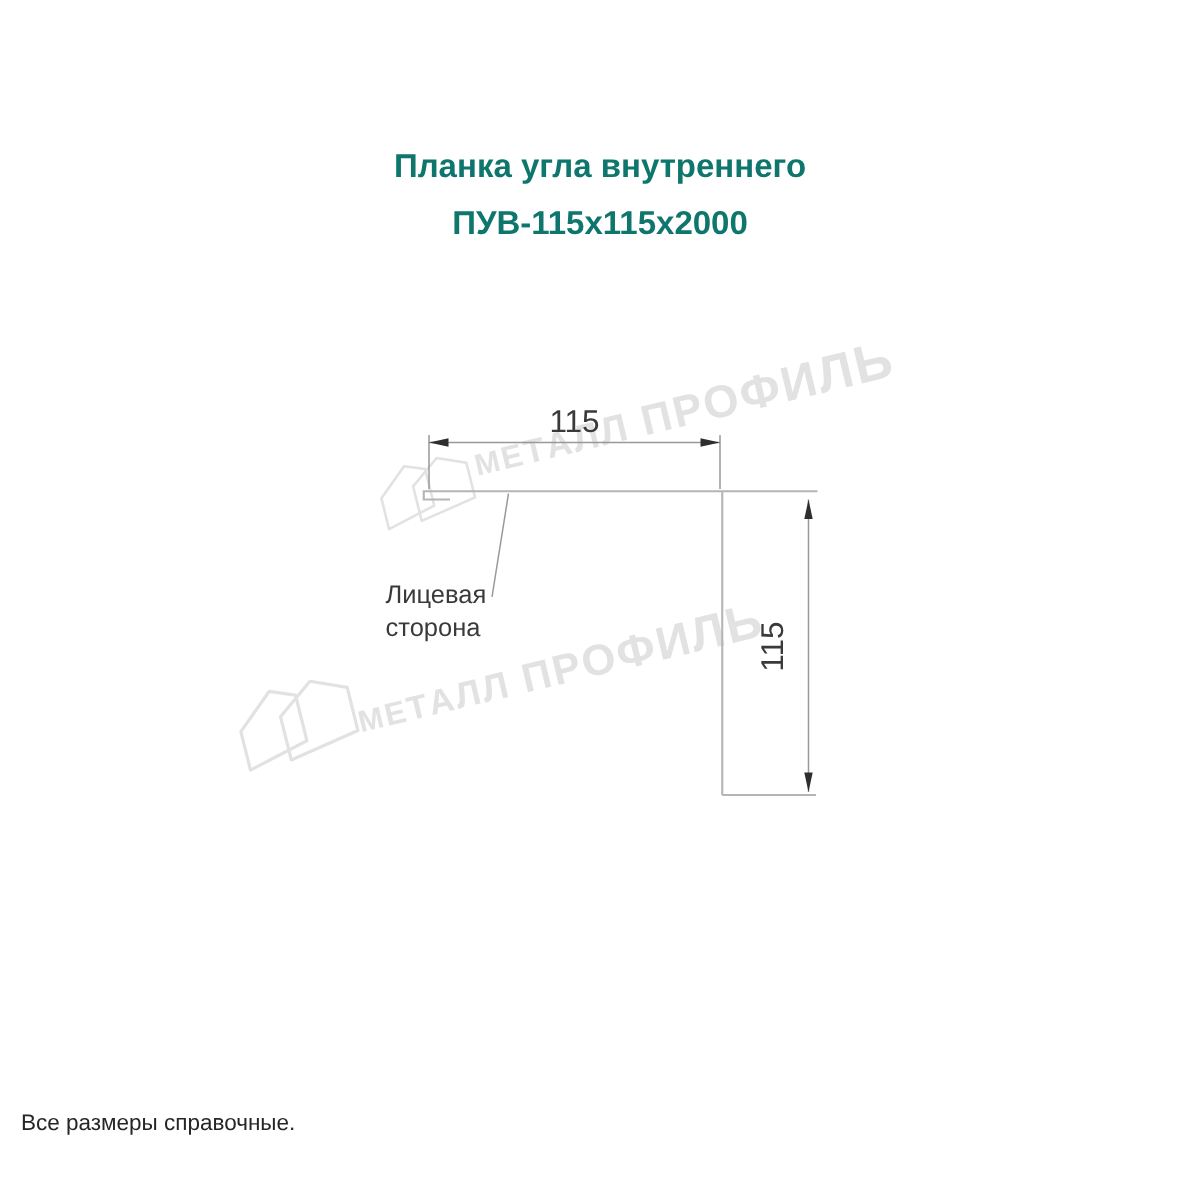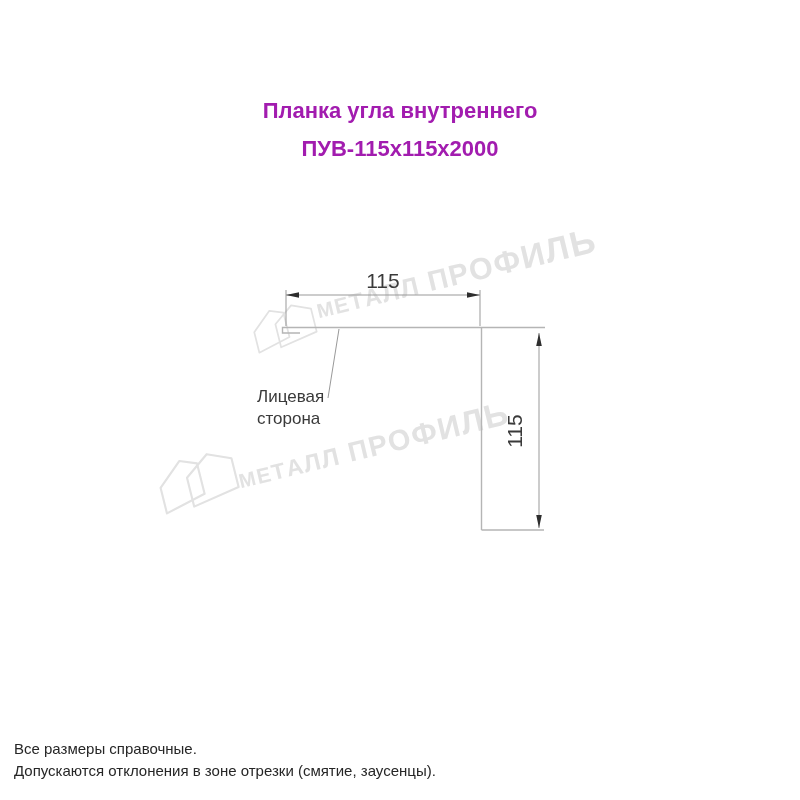--- a/index.html
+++ b/index.html
@@ -16,21 +16,21 @@
   
   #title {
     left: 40px; top: 26px; width: 640px;
     text-align: center;
     font-size: 26px; font-weight: bold; color: #1a1a1a;
     letter-spacing: 0.3px;
   }
   .subtitle {
     left: 0; width: 800px;
     text-align: center;
-    font-size: 22px; font-weight: bold; color: #a21caf;
+    font-size: 22px; font-weight: bold; color: #0f766e;
   }
   #product-name { top: 98px; }
   #product-code { top: 136px; }
 
   
   .wm-text {
     position: absolute;
     white-space: pre;
     font-weight: bold;
     color: var(--wm-color, #e1e1e1);
@@ -118,15 +118,14 @@
 
     <line class="dim-line" x1="339" y1="329" x2="328" y2="398"></line>
   </svg>
 
   <div id="note-1" class="abs note">Все размеры справочные.</div>
 
   <div id="face-side-label" class="abs">
     <div>Лицевая</div>
     <div>сторона</div>
   </div>
-  <div id="note-2" class="abs note">Допускаются отклонения в зоне отрезки (смятие, заусенцы).</div>
 
 </div>
 
 </body></html>

